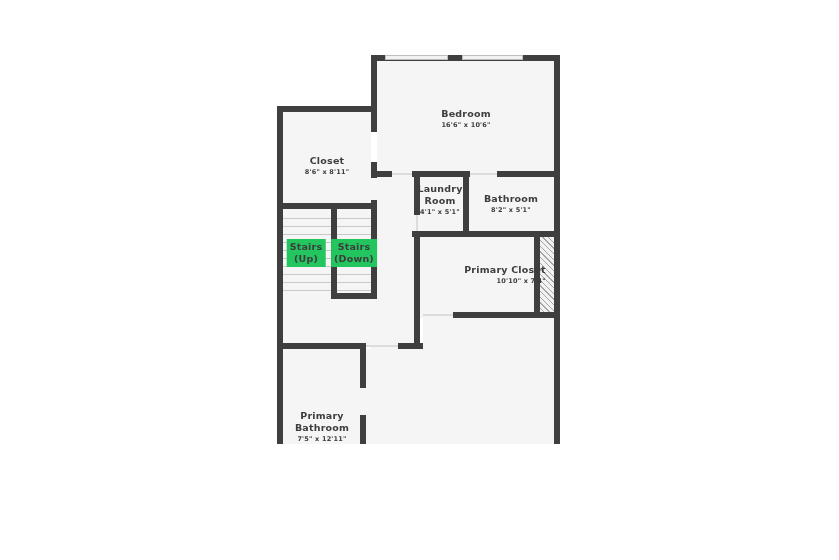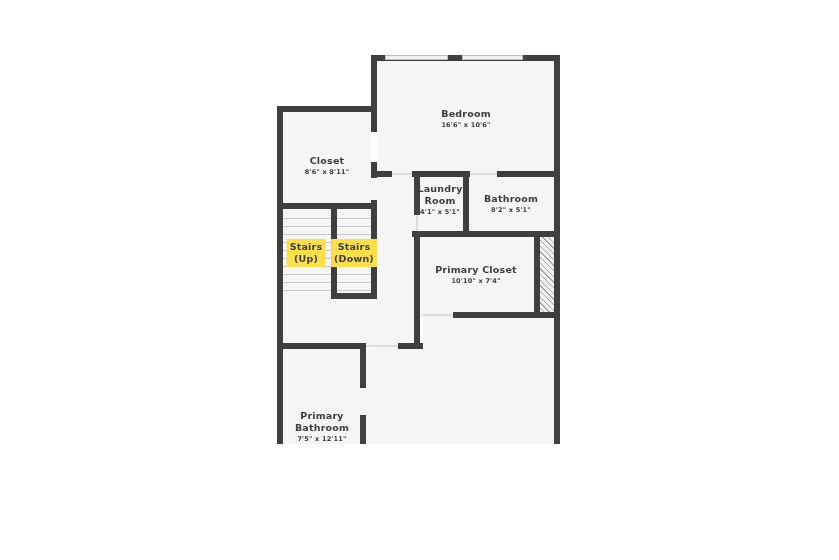--- a/index.html
+++ b/index.html
@@ -9,21 +9,21 @@
   .wall{position:absolute;background:#3f3f3f;}
   .wall.h{height:6px;}
   .wall.v{width:6px;}
   .window{position:absolute;height:3px;background:#f1f1f1;border:1px solid #bdbdbd;}
   .treads{position:absolute;background:repeating-linear-gradient(to bottom,transparent 0,transparent 7px,#c9c9c9 7px,#c9c9c9 8px);}
   .hatch{position:absolute;background:repeating-linear-gradient(45deg,#f2f2f2 0,#f2f2f2 3px,#a6a6a6 3px,#a6a6a6 4px);}
   .threshold{position:absolute;background:#dcdcdc;}
   .label{position:absolute;transform:translate(-50%,-50%);text-align:center;white-space:nowrap;color:#3d3d3d;}
   .room-name{font-size:9.5px;font-weight:bold;line-height:12px;letter-spacing:.2px;}
   .room-dims{font-size:6.5px;font-weight:600;line-height:11px;letter-spacing:.2px;}
-  .stair-label{background:#fde047;padding:2px 3px;}
+  .stair-label{background:#22c55e;padding:2px 3px;}
   .floor-label{position:absolute;left:18px;top:537px;font-size:7px;font-weight:bold;color:#4a4a4a;}
   .disclaimer{position:absolute;left:420px;top:543px;transform:translateX(-50%);font-size:6px;font-weight:600;color:#4a4a4a;white-space:nowrap;}
 </style>
 </head>
 <body>
 
 <div class="canvas">
 
   <div class="fill" style="left:377px;top:61px;width:177px;height:116px;"></div>
   <div class="fill" style="left:283px;top:112px;width:88px;height:91px;"></div>
@@ -102,21 +102,21 @@
   <div class="label stair-label" style="left:306px;top:253px;">
     <div class="room-name">Stairs</div>
     <div class="room-name">(Up)</div>
   </div>
 
   <div class="label stair-label" style="left:354px;top:253px;">
     <div class="room-name">Stairs</div>
     <div class="room-name">(Down)</div>
   </div>
 
-  <div class="label" style="left:476px;top:275px;">
+  <div class="label" style="left:505px;top:275px;text-align:right;">
     <div class="room-name">Primary Closet</div>
     <div class="room-dims">10'10" x 7'4"</div>
   </div>
 
   <div class="label" style="left:322px;top:427px;">
     <div class="room-name">Primary</div>
     <div class="room-name">Bathroom</div>
     <div class="room-dims">7'5" x 12'11"</div>
   </div>
 

